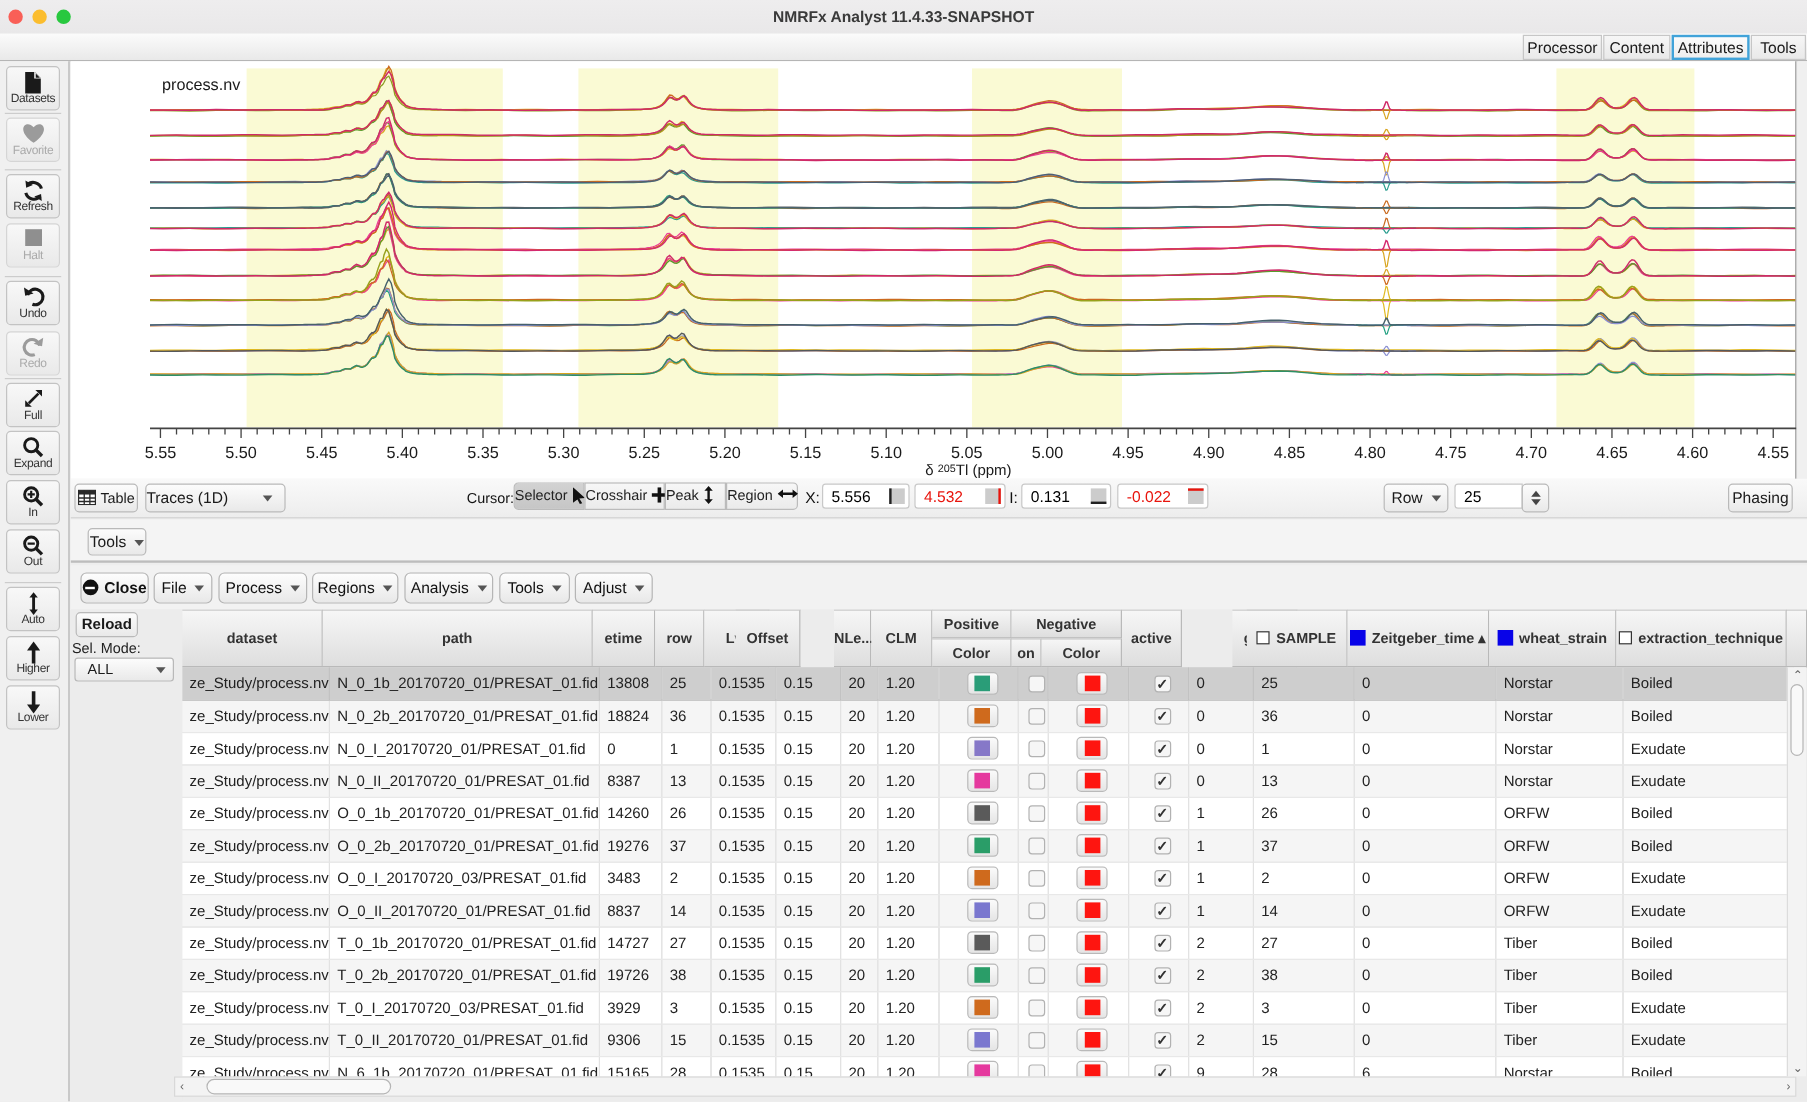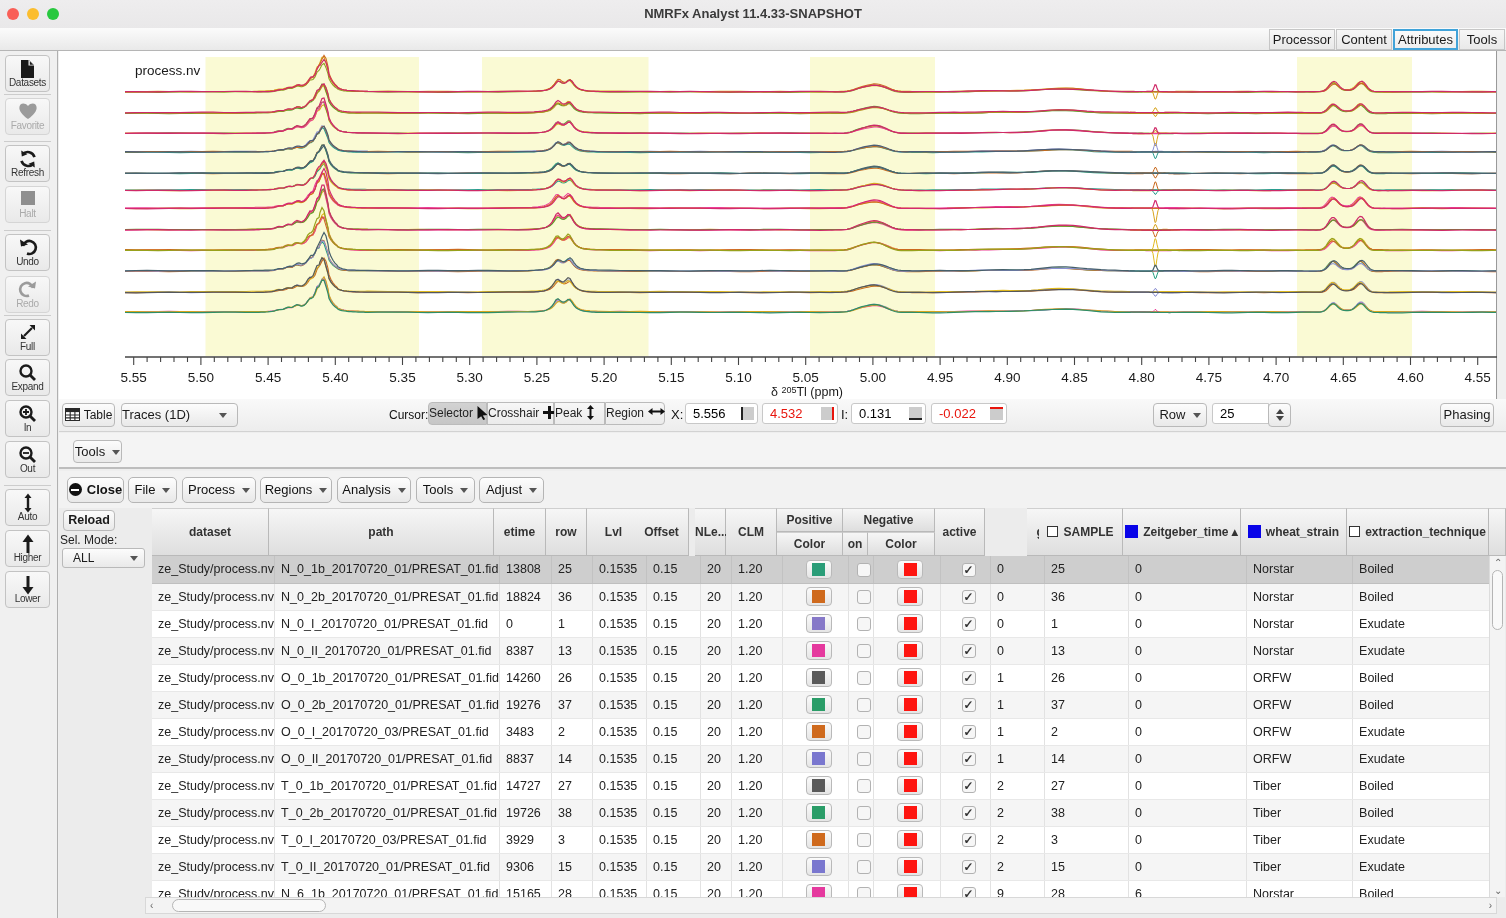--- a/index.html
+++ b/index.html
@@ -321,21 +321,21 @@
 <div class="btn" style="left:4px;top:2px;width:52px;height:21px;line-height:19px;font-weight:bold;font-size:12.5px">Reload</div>
 <div style="position:absolute;left:1px;top:25px;font-size:12px;color:#222">Sel. Mode:</div>
 <div class="btn" style="left:3px;top:40px;width:83px;height:20px;line-height:18px;font-size:12px;border-radius:3px;text-align:left;padding-left:10px">ALL<span class="arr" style="float:right;margin:7px 6px 0 0"></span></div>
 </div>
 <div class="hdr">
       <div class="hcell" style="left:0px;top:0;width:117px;height:48px;line-height:46px">dataset</div>
       <div class="hcell" style="left:117px;top:0;width:225px;height:48px;line-height:46px">path</div>
       <div class="hcell" style="left:342px;top:0;width:52px;height:48px;line-height:46px">etime</div>
       <div class="hcell" style="left:394px;top:0;width:41px;height:48px;line-height:46px">row</div>
       <div class="hcell" style="left:435px;top:0;width:54px;height:48px;line-height:46px">Lvl</div>
-      <div class="hcell" style="left:483px;top:0;width:54px;height:48px;line-height:46px">Offset</div>
+      <div class="hcell" style="left:461px;top:0;width:54px;height:48px;line-height:46px">Offset</div>
       <div class="hcell" style="left:543px;top:0;width:31px;height:48px;line-height:46px">NLe...</div>
       <div class="hcell" style="left:574px;top:0;width:51px;height:48px;line-height:46px">CLM</div>
       <div class="hcell" style="left:625px;top:0;width:66px;height:24px;line-height:23px">Positive</div>
       <div class="hcell" style="left:625px;top:24px;width:66px;height:24px;line-height:22px">Color</div>
       <div class="hcell" style="left:691px;top:0;width:92px;height:24px;line-height:23px">Negative</div>
       <div class="hcell" style="left:691px;top:24px;width:25px;height:24px;line-height:22px">on</div>
       <div class="hcell" style="left:716px;top:24px;width:67px;height:24px;line-height:22px">Color</div>
       <div class="hcell" style="left:783px;top:0;width:50px;height:48px;line-height:46px">active</div>
       <div class="hcell" style="left:875px;top:0;width:54px;height:48px;line-height:46px">group</div>
       <div class="hcell" style="left:887px;top:0;width:84px;height:48px;line-height:46px"><span style="display:inline-block;width:11px;height:11px;border:1.5px solid #333;background:#fff;margin-right:5px;vertical-align:-1px"></span>SAMPLE</div>

